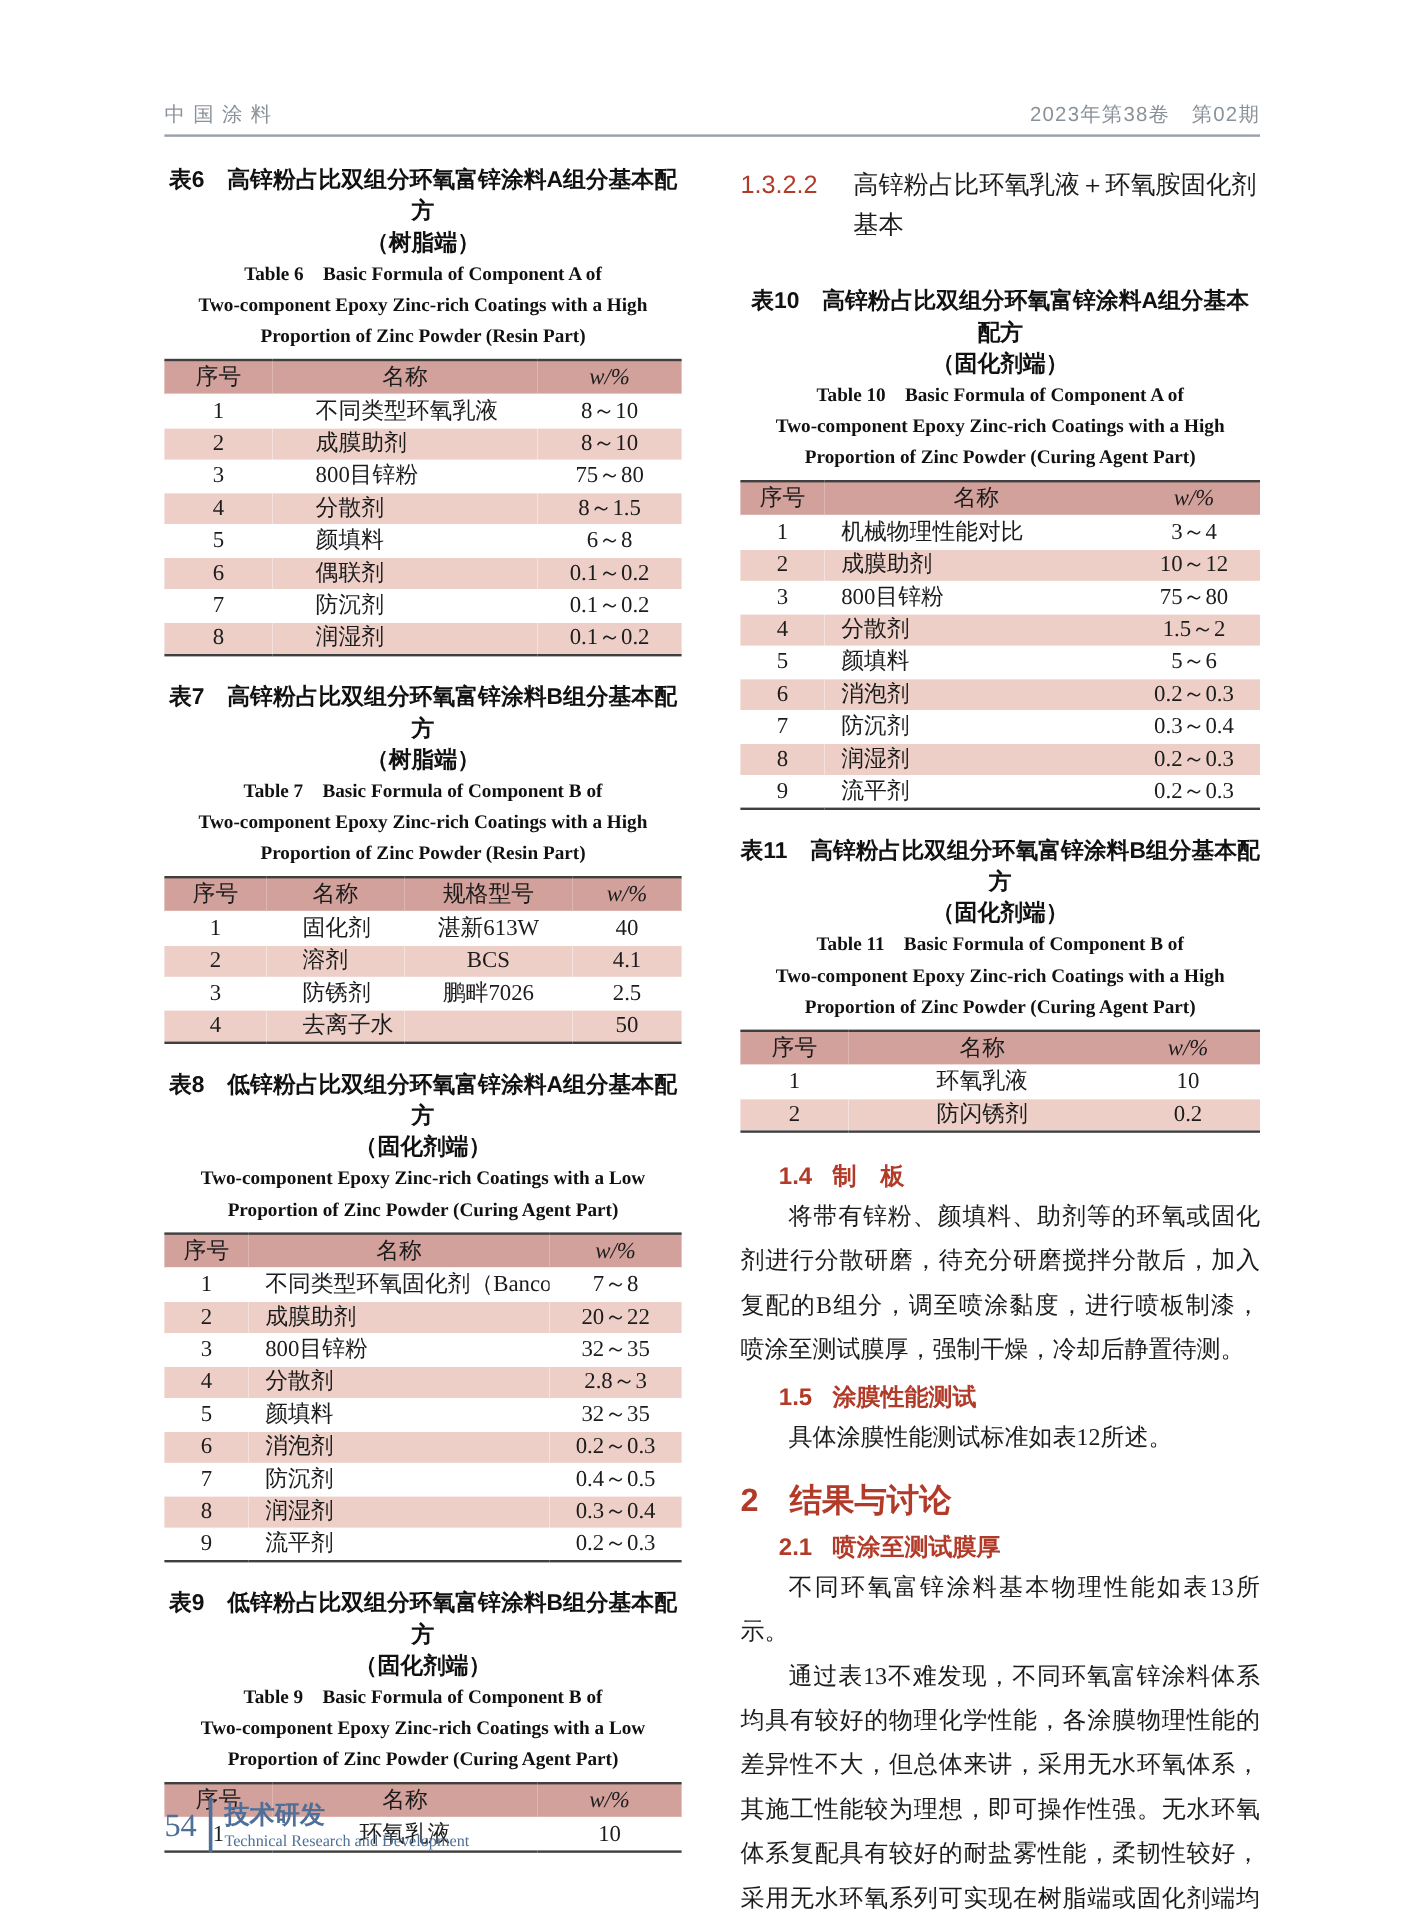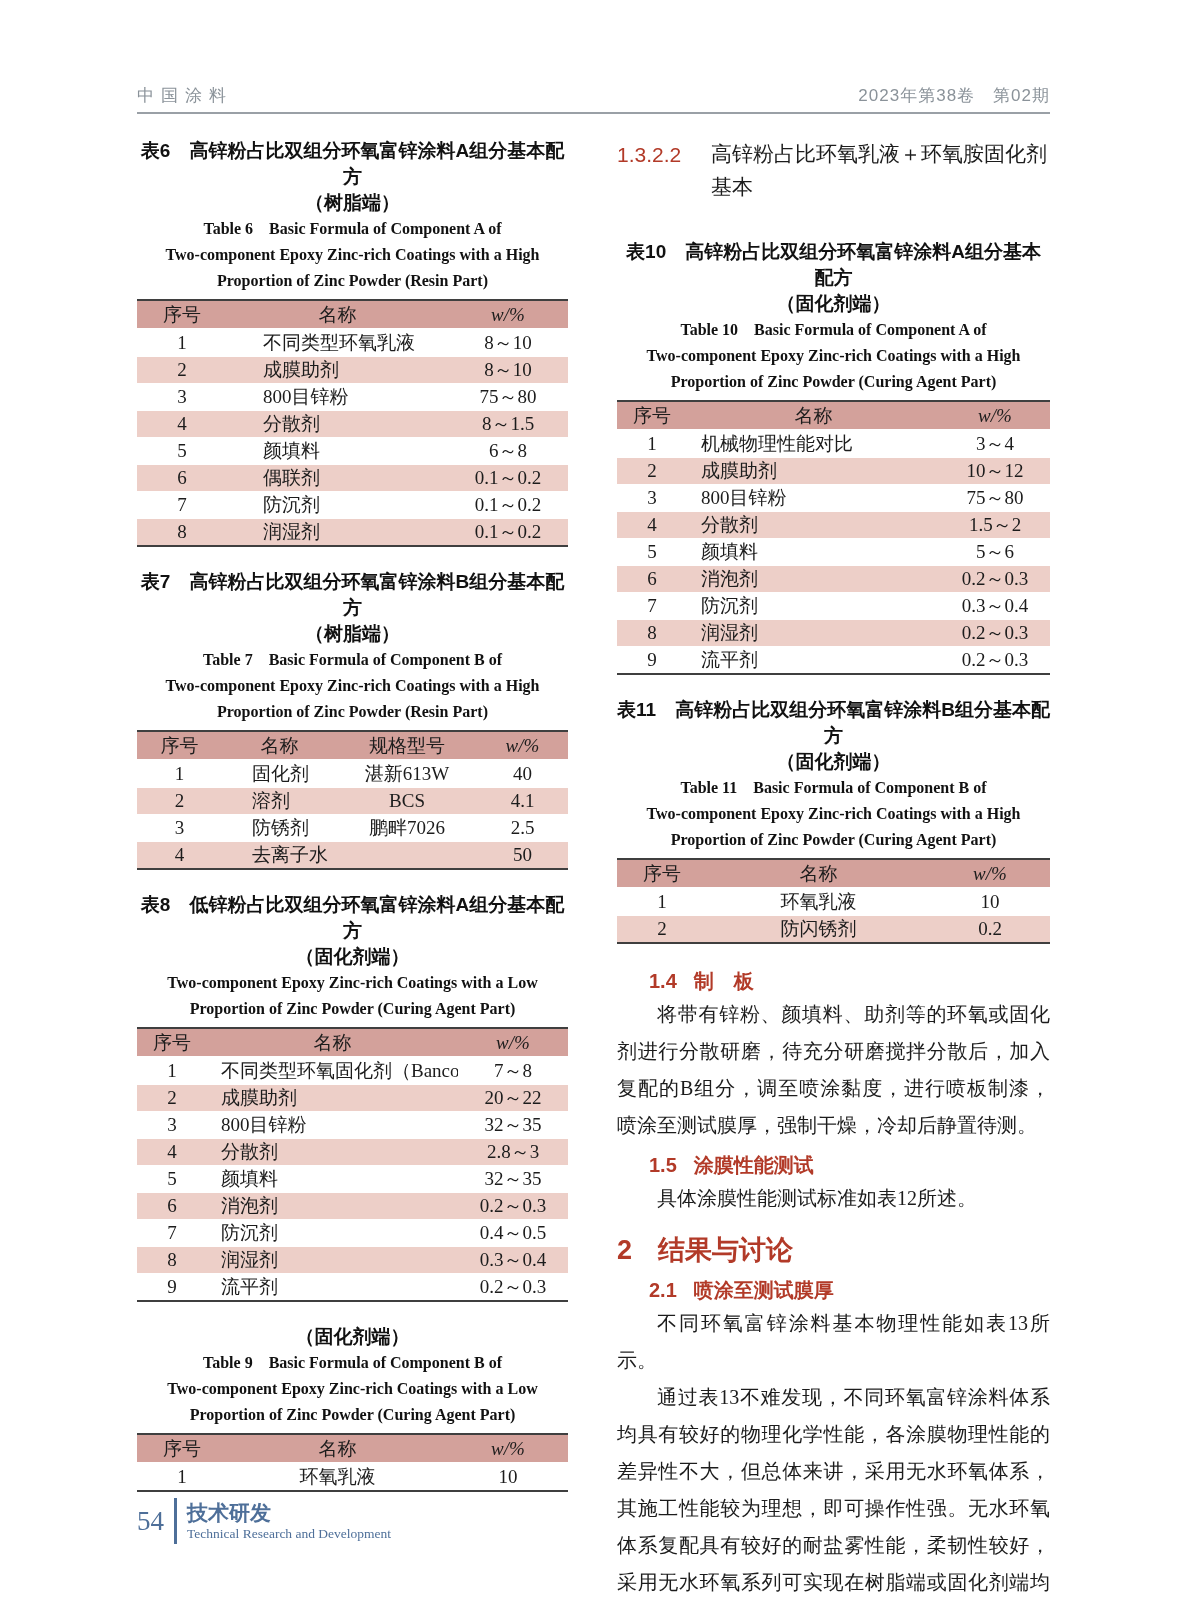--- a/index.html
+++ b/index.html
@@ -259,20 +259,21 @@
                 <td>9</td>
                 <td>流平剂</td>
                 <td>0.2～0.3</td>
               </tr>
             </tbody>
           </table>
       </figure>
 
       <figure class="tbl-block">
         <div class="cap-cn">
+          <div>表9　低锌粉占比双组分环氧富锌涂料B组分基本配方</div>
           <div>（固化剂端）</div>
         </div>
         <div class="cap-en">
           <div>Table 9　Basic Formula of Component B of</div>
           <div>Two-component Epoxy Zinc-rich Coatings with a Low</div>
           <div>Proportion of Zinc Powder (Curing Agent Part)</div>
         </div>
         <table class="t t9">
             <thead>
               <tr>

